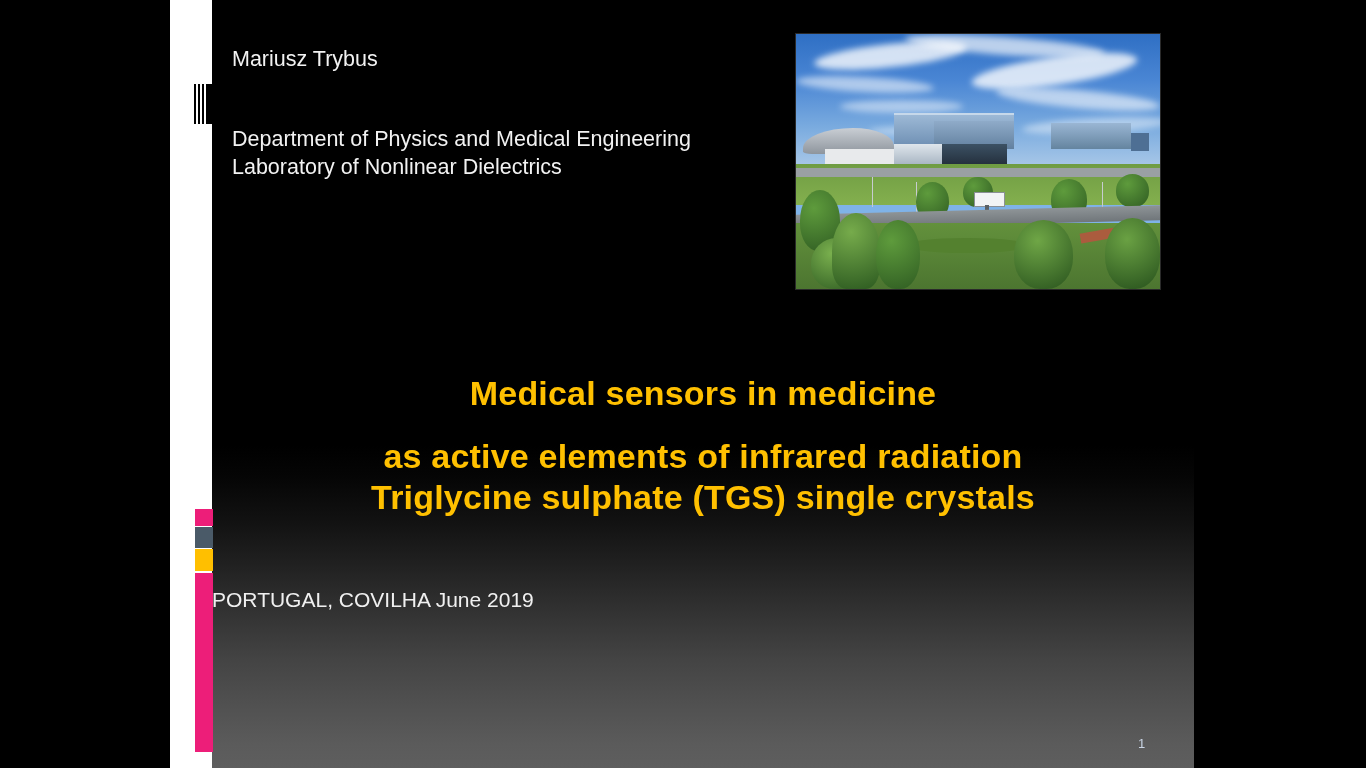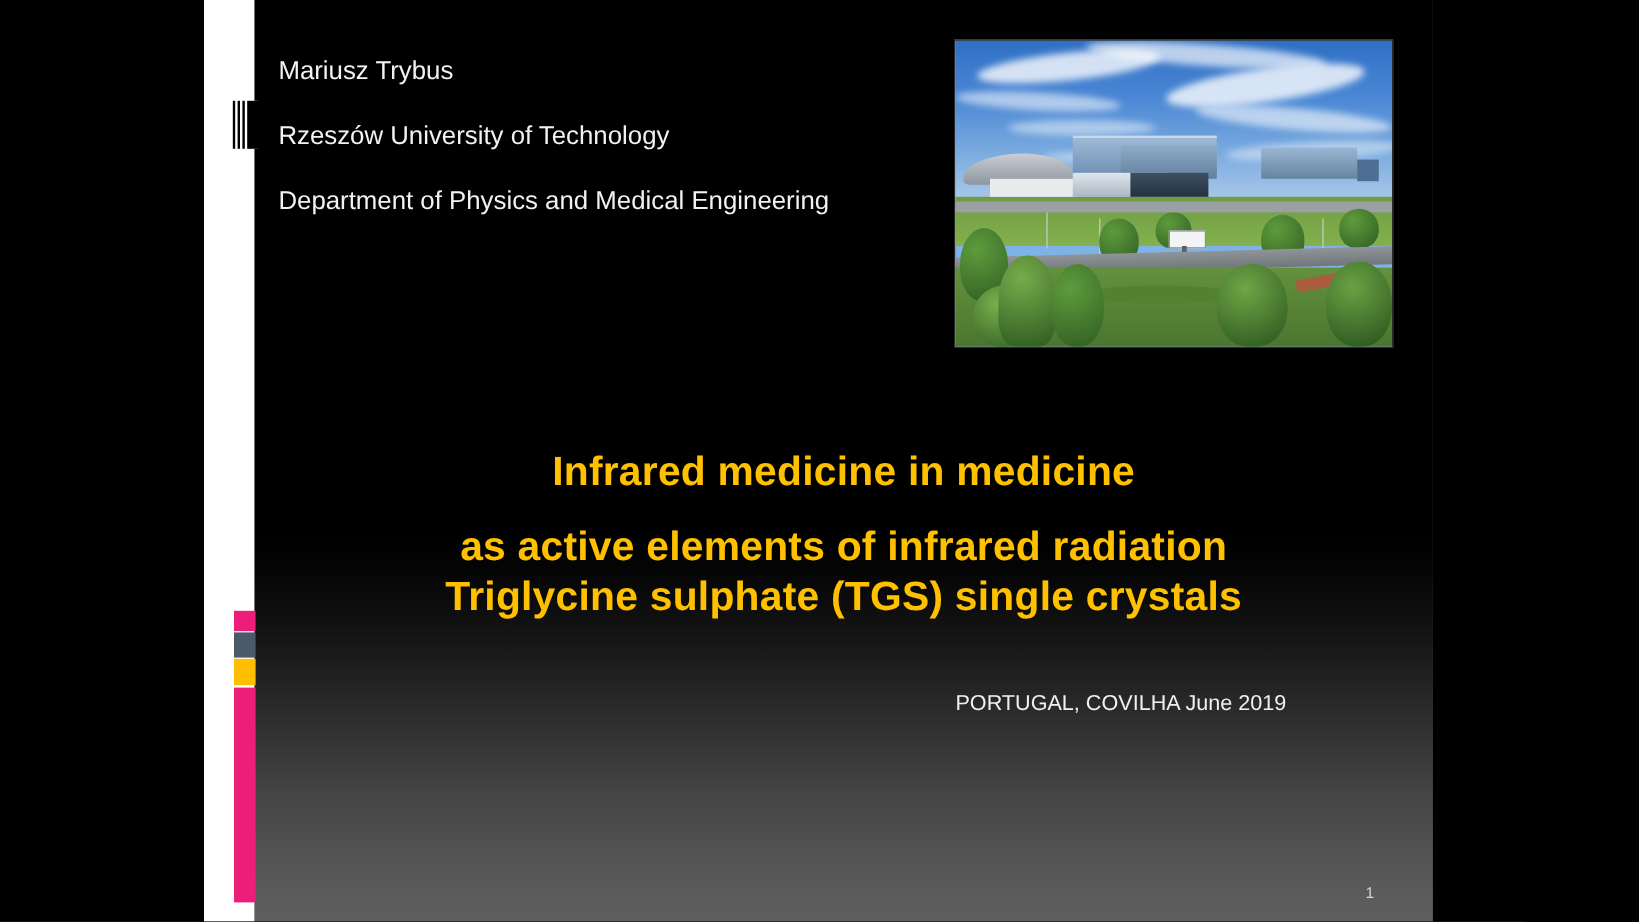--- a/index.html
+++ b/index.html
@@ -198,24 +198,24 @@
   .title2 {
     position:absolute; left:212px; top:436px; width:982px;
     text-align:center;
     color:#FFC000;
     font-size:34px;
     font-weight:bold;
     line-height:41px;
     letter-spacing:0.2px;
   }
   .subtitle {
-    position:absolute; left:212px; top:576px; width:860px;
-    text-align:right;
+    position:absolute; left:212px; top:588px; width:860px;
+    text-align:left;
     color:#f0f0f0;
-    font-size:18px;
+    font-size:21px;
   }
   .page-num {
     position:absolute; left:1138px; top:736px;
     color:#c9d4e4;
     font-size:13px;
   }
 </style>
 </head>
 <body>
 
@@ -236,23 +236,23 @@
   </div>
 
   <div class="chip chip-pink-top" style="background:#ED1E79"></div>
   <div class="chip chip-slate" style="background:#4A5A68"></div>
   <div class="chip chip-amber" style="background:#FFBF00"></div>
   <div class="chip chip-pink-long" style="background:#ED1E79"></div>
 
   <div class="header-block">
     <div class="header-line">Mariusz Trybus</div>
     <div class="header-gap"></div>
-    <div class="header-line">Rzeszów University of Technology</div>
     <div class="header-gap"></div>
     <div class="header-line">Department of Physics and Medical Engineering</div>
+    <div class="header-line">Laboratory of Nonlinear Dielectrics</div>
   </div>
 
   <div class="photo-frame">
     <div class="photo-inner">
       <div class="ph-sky"></div>
       <div class="cloud c1"></div>
       <div class="cloud c2"></div>
       <div class="cloud c3"></div>
       <div class="cloud c4"></div>
       <div class="cloud c5"></div>
@@ -290,21 +290,21 @@
 
       <div class="tree t1"></div>
       <div class="tree t10"></div>
       <div class="tree t2"></div>
       <div class="tree t3"></div>
       <div class="tree t6"></div>
       <div class="tree t8"></div>
     </div>
   </div>
 
-  <div class="title1">Infrared medicine in medicine</div>
+  <div class="title1">Medical sensors in medicine</div>
   <div class="title2">
     <div>as active elements of infrared radiation</div>
     <div>Triglycine sulphate (TGS) single crystals</div>
   </div>
 
   <div class="subtitle">PORTUGAL, COVILHA June 2019</div>
 
   <div class="page-num">1</div>
 
 </div>

